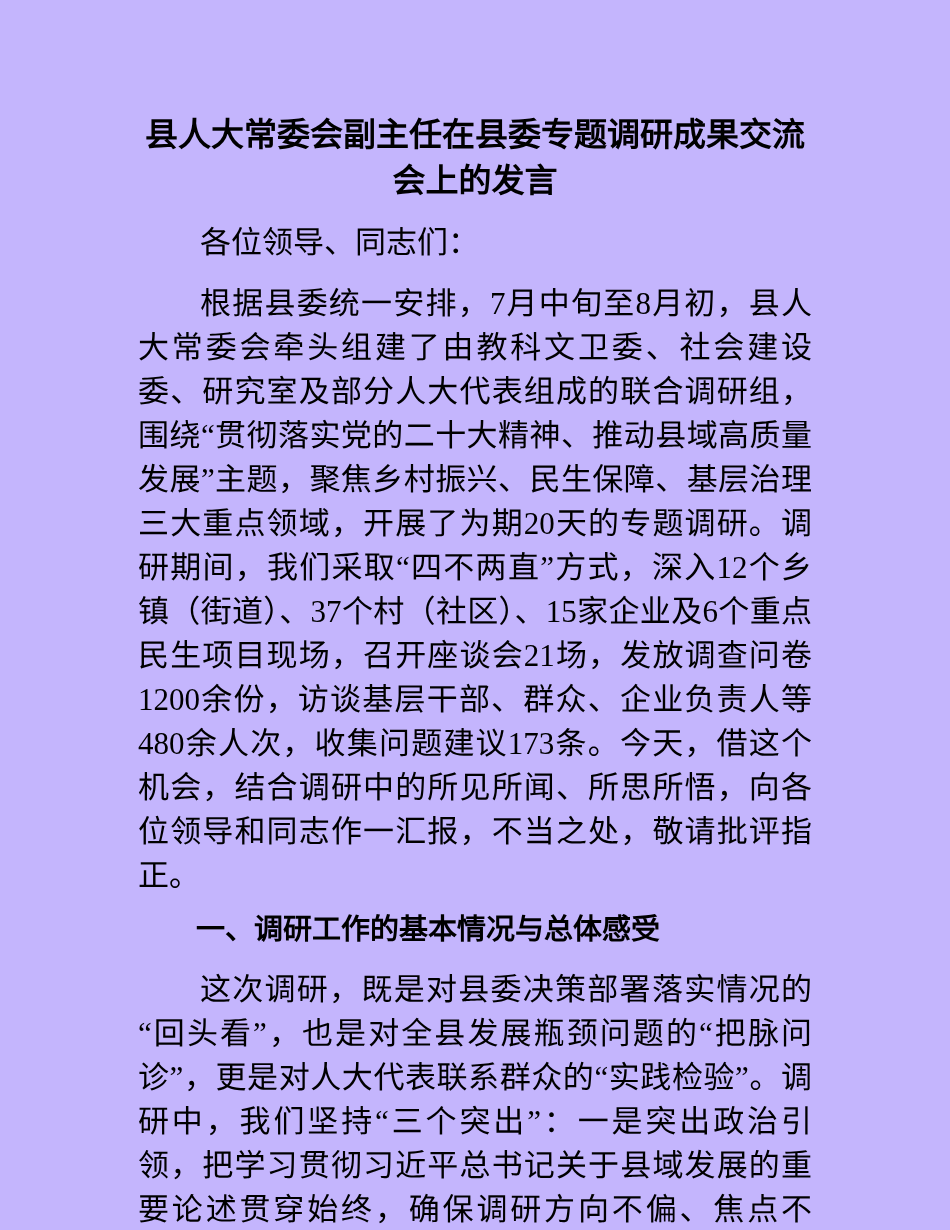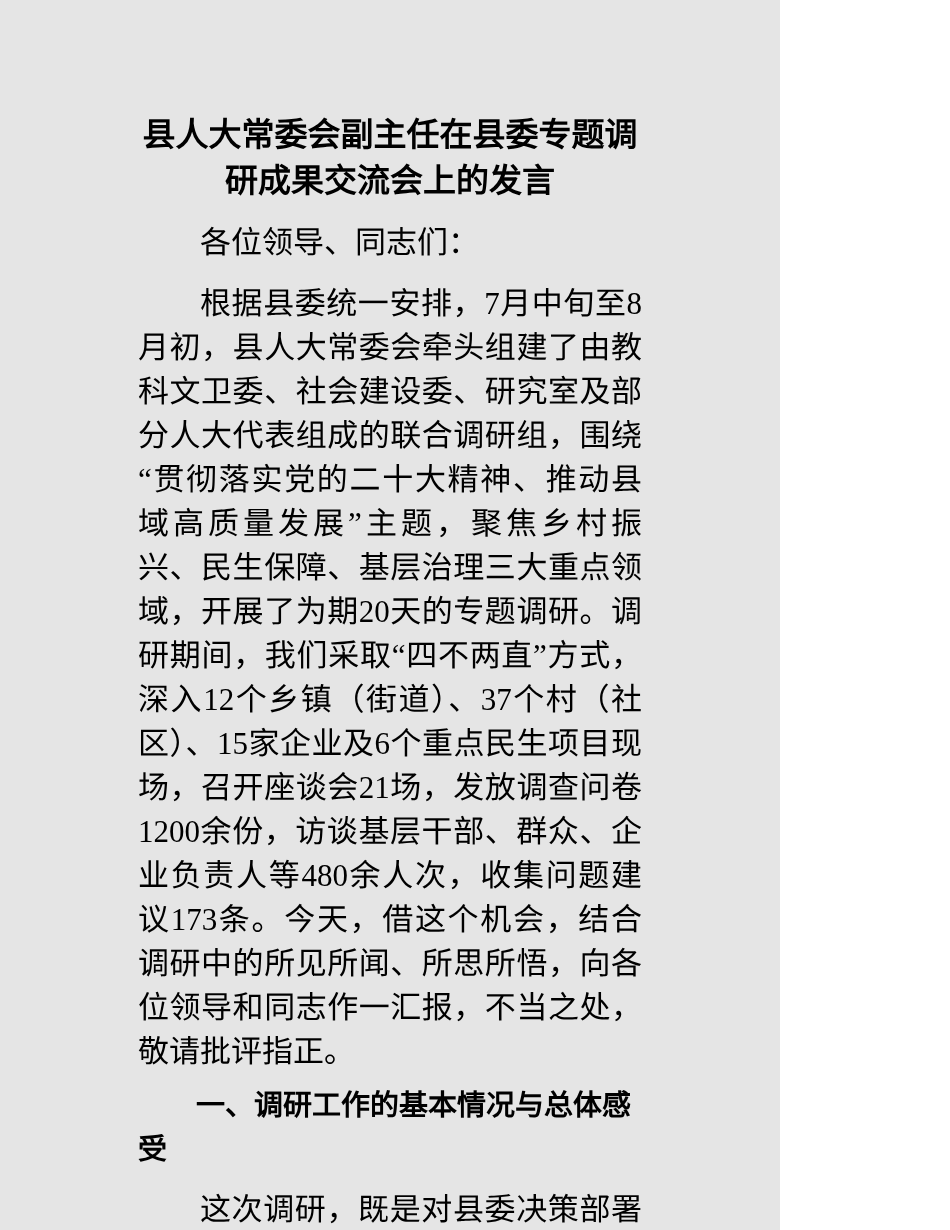--- a/index.html
+++ b/index.html
@@ -8,24 +8,24 @@
   }
   body {
     width: 950px;
     height: 1230px;
     background: #ffffff;
     color: #000000;
     overflow: hidden;
   }
   .doc-page {
     box-sizing: border-box;
-    width: 780px;
+    width: 950px;
     height: 1230px;
     padding: 112px 138px 0 138px;
-    background: #e5e5e5;
+    background: #c4b5fd;
     font-family: "Liberation Serif", "DejaVu Serif", serif;
   }
   .doc-title {
     margin: 0 0 14px 0;
     font-size: 33px;
     line-height: 46px;
     font-weight: bold;
     text-align: center;
     color: #000000;
   }

